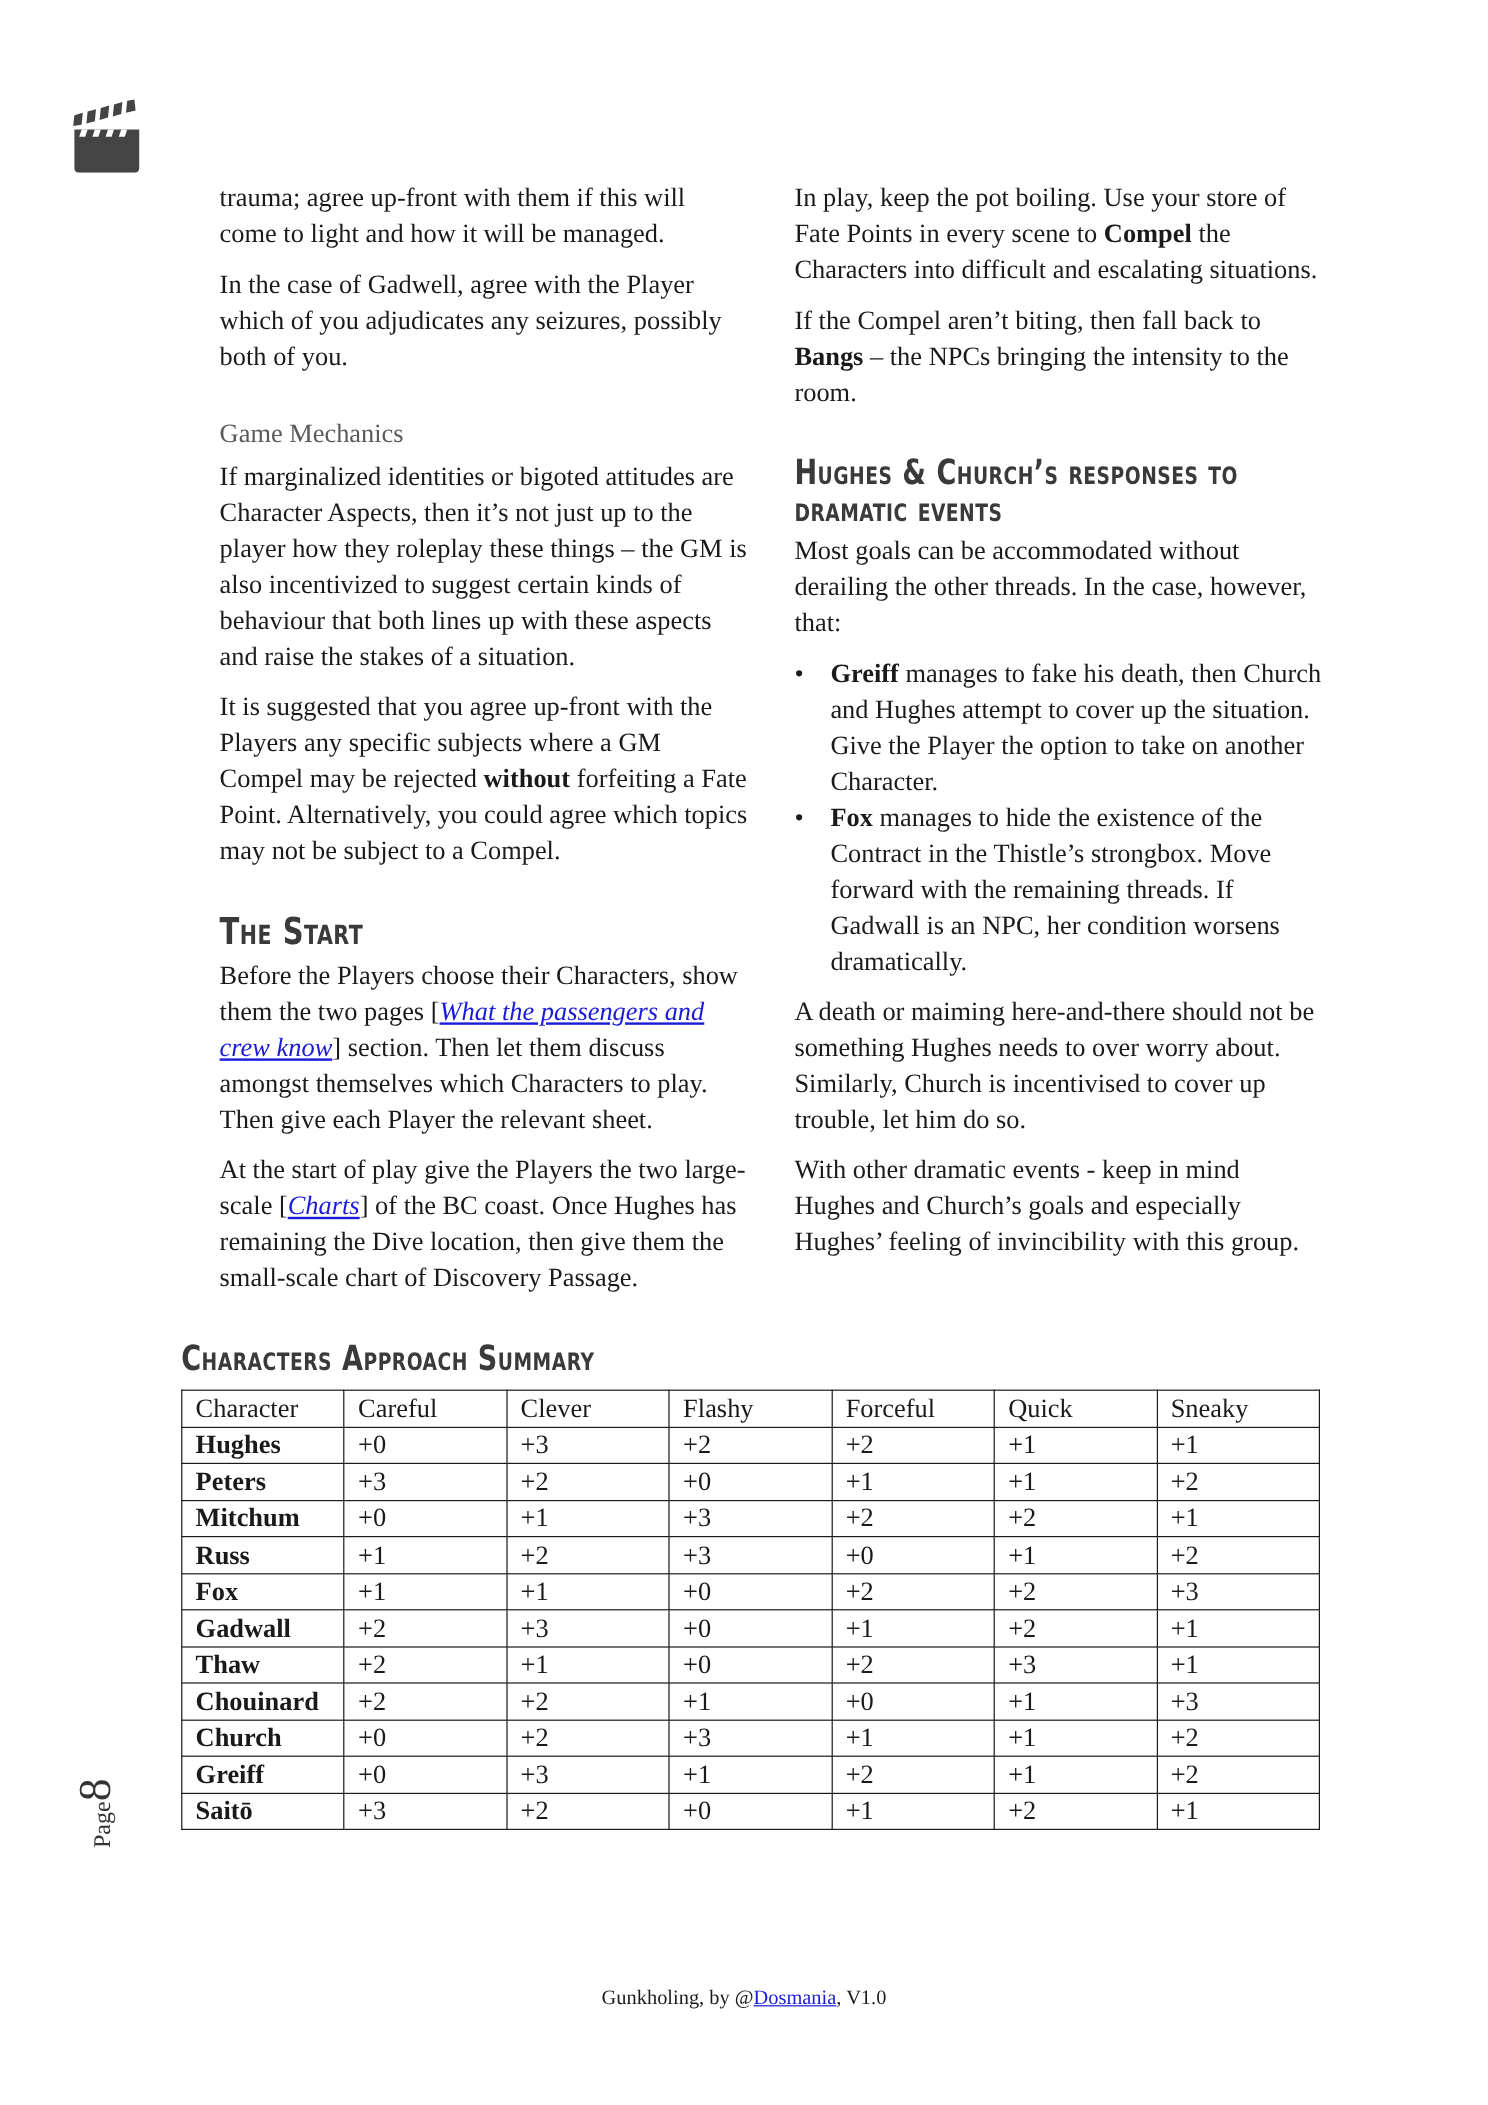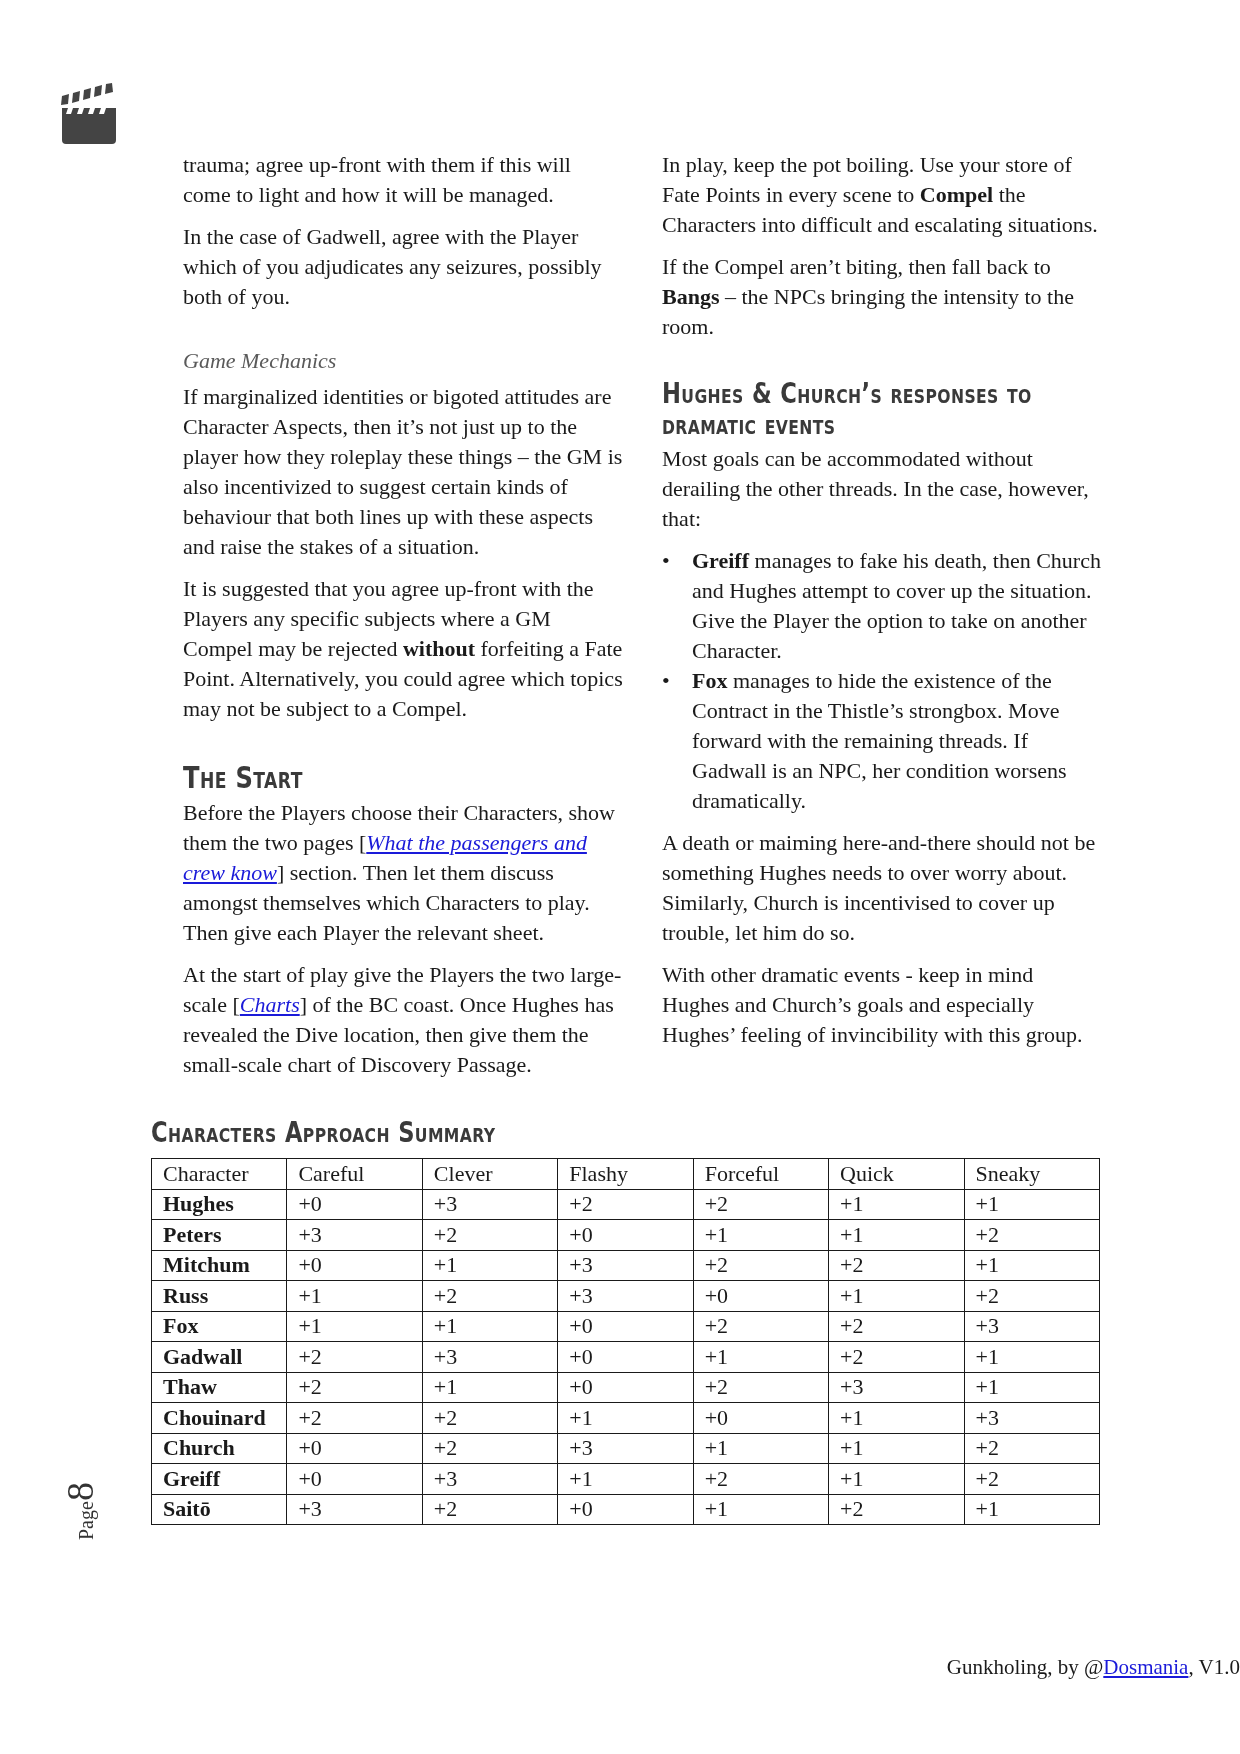--- a/index.html
+++ b/index.html
@@ -3,43 +3,43 @@
 <meta charset="utf-8">
 <style>
   html, body { margin:0; padding:0; background:#ffffff; }
   body { width:1240px; height:1754px; position:relative; overflow:hidden;
          font-family:"Liberation Serif","DejaVu Serif",serif; color:#1a1a1a; }
   .clapper { position:absolute; left:60px; top:82px; width:58px; height:62px; }
   .col { position:absolute; top:150px; width:440px; font-size:22px; line-height:30px; }
   .col.left { left:151px;margin-left:32px; }
   .col.right { left:662px; }
   p { margin:0 0 12px 0; }
-  .subhead { color:#5a5a5a; font-size:22px; margin:34px 0 6px 0;font-style:italic; }
+  .subhead { color:#5a5a5a; font-size:22px; margin:34px 0 6px 0; }
   .deco { font-family:"DejaVu Sans",sans-serif; font-weight:bold; color:#3a3a3a;
           font-variant:small-caps; letter-spacing:0.5px; transform:scaleX(0.78);
           transform-origin:left center; white-space:nowrap; }
   .h-start { font-size:31px; line-height:34px; margin:36px 0 4px 0; }
   .h-resp { font-size:29px; line-height:31px; margin:36px 0 4px 0; }
   a.link { color:#1a1ad9; text-decoration:underline; }
   a.link.it { font-style:italic; }
   ul { margin:0 0 12px 0; padding:0 0 0 30px; list-style:none; }
   ul li { position:relative; margin:0; }
   ul li .bullet { position:absolute; left:-30px; top:0; }
   .tbl-title { position:absolute; left:151px; top:1115px; font-size:29px; line-height:34px; }
   table.summary { position:absolute; left:151px; top:1158px; width:949px;
           border-collapse:collapse; font-size:22px; }
   table.summary th, table.summary td { border:1.5px solid #1a1a1a; text-align:left;
           padding:0 0 0 11px; height:29.5px; line-height:28px; width:14.28%; }
   table.summary th { font-weight:normal; }
   table.summary td.name { font-weight:bold; }
   .pagenum { position:absolute; left:58px; top:1540px; transform:rotate(-90deg);
           transform-origin:left top; white-space:nowrap; color:#333; font-size:20px; }
   .pagenum .num { font-size:38px; }
-  .footer { position:absolute; top:1655px; left:0; width:1240px; text-align:right;
-          font-size:21px; }
+  .footer { position:absolute; top:1655px; left:0; width:1240px; text-align:center;
+          font-size:17px; }
 </style>
 </head>
 <body>
 
 <svg class="clapper" viewBox="0 0 58 62">
   <g fill="#444">
     <polygon points="2,14 9,12 8,22 1,23"></polygon>
     <polygon points="13,11 20,9 19,19 12,21"></polygon>
     <polygon points="24,8 31,6 30,16 23,18"></polygon>
     <polygon points="35,5 42,3 41,13 34,15"></polygon>
@@ -60,21 +60,21 @@
   <div class="subhead">Game Mechanics</div>
   <p>If marginalized identities or bigoted attitudes are Character Aspects, then it’s not just up to the player how they roleplay these things – the GM is also incentivized to suggest certain kinds of behaviour that both lines up with these aspects and raise the stakes of a situation.</p>
   <p>
     <span>It is suggested that you agree up-front with the Players any specific subjects where a GM Compel may be rejected </span><b>without</b><span> forfeiting a Fate Point. Alternatively, you could agree which topics may not be subject to a Compel.</span>
   </p>
   <div class="deco h-start">The Start</div>
   <p>
     <span>Before the Players choose their Characters, show them the two pages [</span><a class="link it" href="#">What the passengers and crew know</a><span>] section. Then let them discuss amongst themselves which Characters to play. Then give each Player the relevant sheet.</span>
   </p>
   <p>
-    <span>At the start of play give the Players the two large-scale [</span><a class="link it" href="#">Charts</a><span>] of the BC coast. Once Hughes has revealed the Dive location, then give them the small-scale chart of Discovery Passage.</span>
+    <span>At the start of play give the Players the two large-scale [</span><a class="link it" href="#">Charts</a><span>] of the BC coast. Once Hughes has remaining the Dive location, then give them the small-scale chart of Discovery Passage.</span>
   </p>
 </div>
 
 <div class="col right">
   <p>
     <span>In play, keep the pot boiling. Use your store of Fate Points in every scene to </span><b>Compel</b><span> the Characters into difficult and escalating situations.</span>
   </p>
   <p>
     <span>If the Compel aren’t biting, then fall back to </span><b>Bangs</b><span> – the NPCs bringing the intensity to the room.</span>
   </p>

